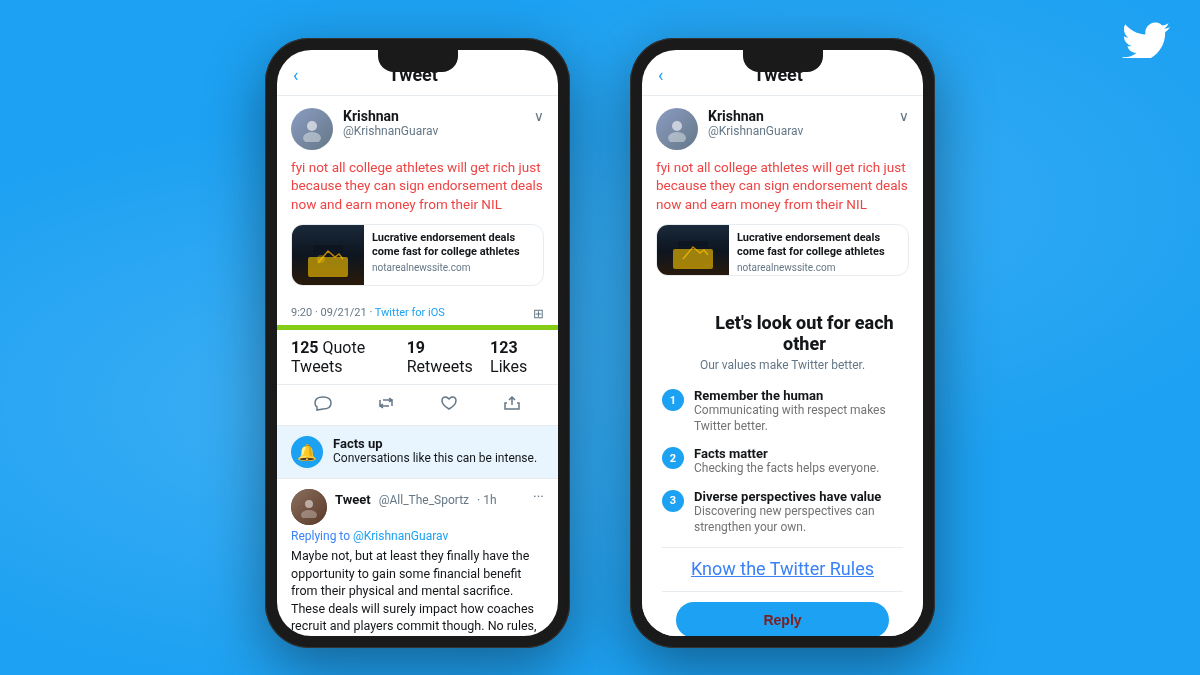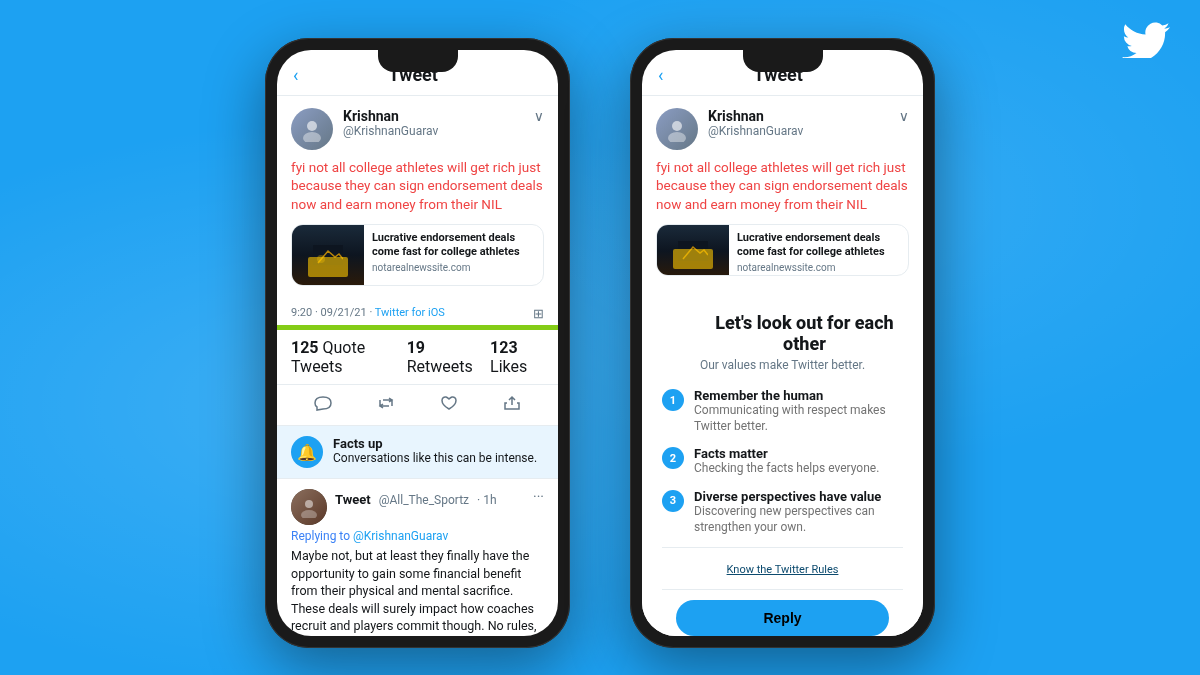--- a/index.html
+++ b/index.html
@@ -423,28 +423,28 @@
     .rules-link {
       text-align: center;
       padding: 10px 0 12px;
       border-top: 1px solid #e6ecf0;
       border-bottom: 1px solid #e6ecf0;
       margin-top: 4px;
       margin-bottom: 10px;
     }
 
     .rules-link a {
-      font-size: 11px;
-      color: #0c4a6e;
+      font-size: 18px;
+      color: #3b82f6;
       text-decoration: underline;
     }
 
     .tweet-reply-btn {
       background: #1da1f2;
-      color: #000000;
+      color: #7f1d1d;
       border: none;
       border-radius: 50px;
       padding: 10px 20px;
       font-size: 14px;
       font-weight: 700;
       width: calc(100% - 28px);
       margin: 0 14px;
       cursor: pointer;
       text-align: center;
     }

